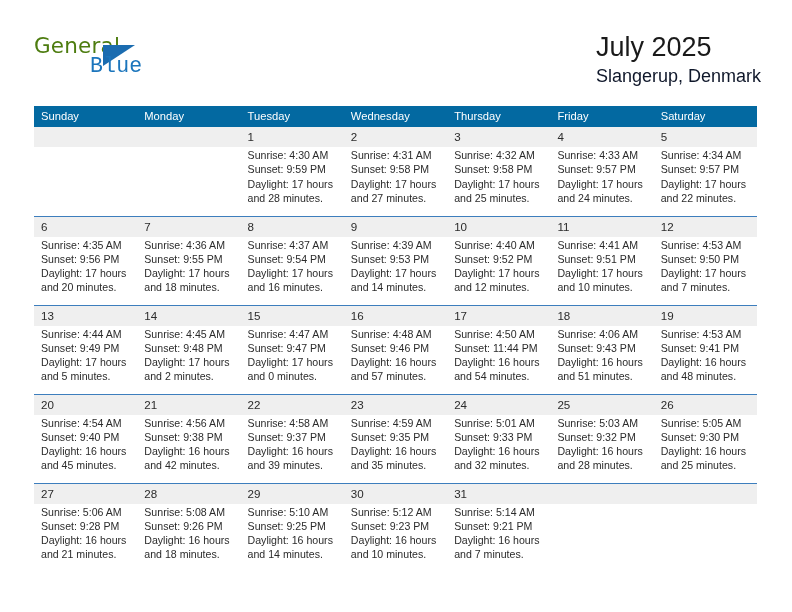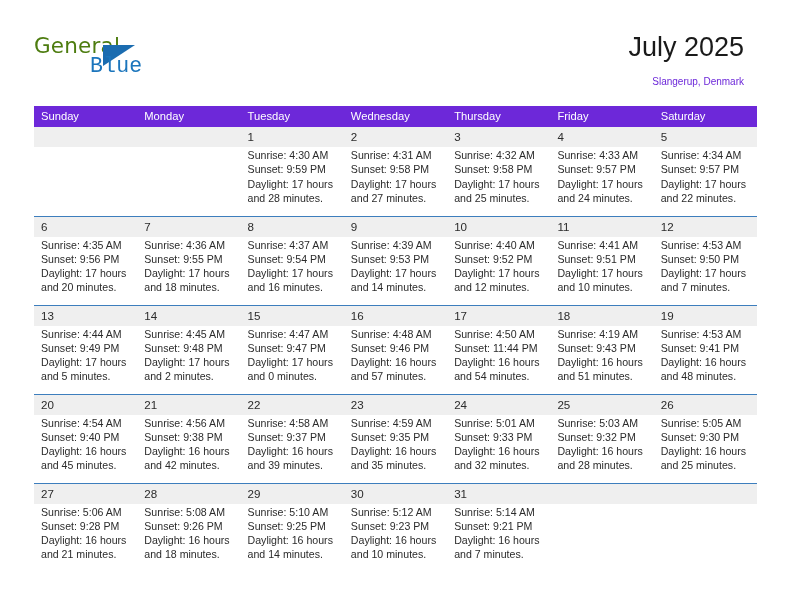--- a/index.html
+++ b/index.html
@@ -63,52 +63,52 @@
     left: 69px;
     top: 12px;
     width: 0;
     height: 0;
     border-left: 32px solid #1b6cb0;
     border-bottom: 21px solid transparent;
   }
 
   .title-block {
     position: absolute;
-    right: 48px;
+    right: 31px;
     top: 30px;
-    text-align: right;
+    text-align: left;
   }
   .cal-title {
     font-size: 27px;
     font-weight: 400;
     color: #1a1a1a;
     line-height: 34px;
     white-space: nowrap;
   }
   .cal-subtitle {
-    font-size: 10px;
+    font-size: 18px;
     font-weight: 400;
-    color: #6d28d9;
+    color: #0f172a;
     line-height: 20px;
-    margin-top: 8px;
+    margin-top: 2px;
     white-space: nowrap;
   }
 
   
   .calendar {
     position: absolute;
     left: 34px;
     top: 106px;
     width: 723px;
     border-collapse: collapse;
     table-layout: fixed;
   }
 
   .calendar th {
-    background: #6d28d9;
+    background: #0369a1;
     color: #ffffff;
     font-size: 11.2px;
     font-weight: 400;
     text-align: left;
     padding: 4px 0 5px 7px;
     height: 12px;
     border: none;
   }
 
   .calendar td {
@@ -360,21 +360,21 @@
             <div class="lines">
               <div>Sunrise: 4:50 AM</div>
               <div>Sunset: 11:44 PM</div>
               <div>Daylight: 16 hours</div>
               <div>and 54 minutes.</div>
             </div>
           </td>
           <td class="daycell">
             <div class="daynum">18</div>
             <div class="lines">
-              <div>Sunrise: 4:19 AM</div>
+              <div>Sunrise: 4:06 AM</div>
               <div>Sunset: 9:43 PM</div>
               <div>Daylight: 16 hours</div>
               <div>and 51 minutes.</div>
             </div>
           </td>
           <td class="daycell">
             <div class="daynum">19</div>
             <div class="lines">
               <div>Sunrise: 4:53 AM</div>
               <div>Sunset: 9:41 PM</div>

